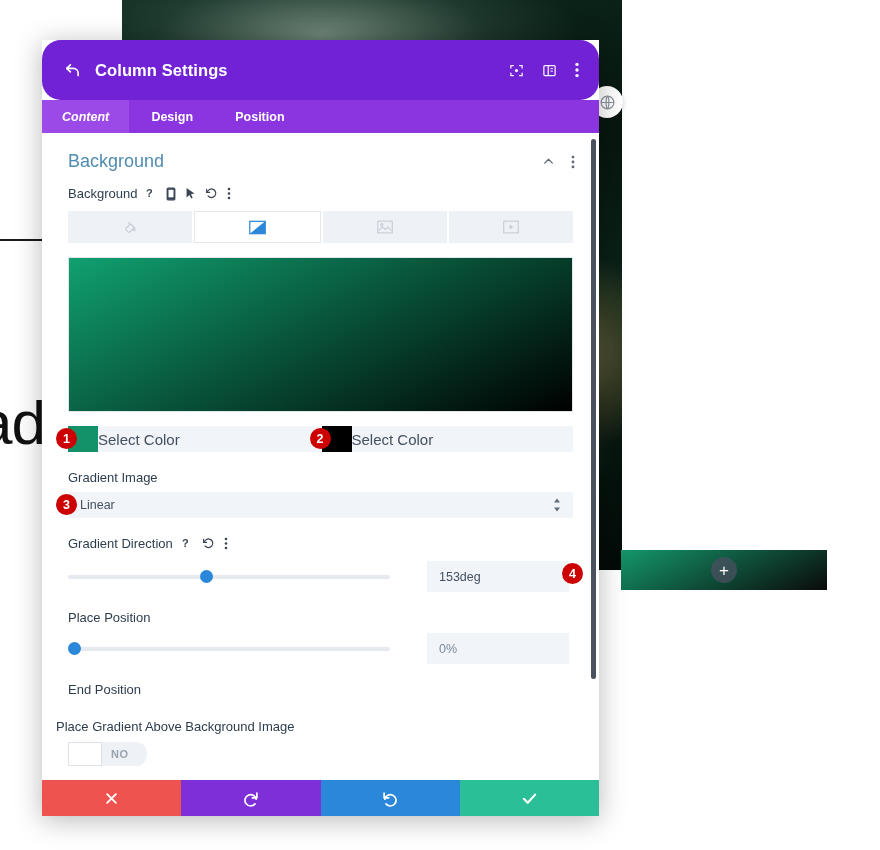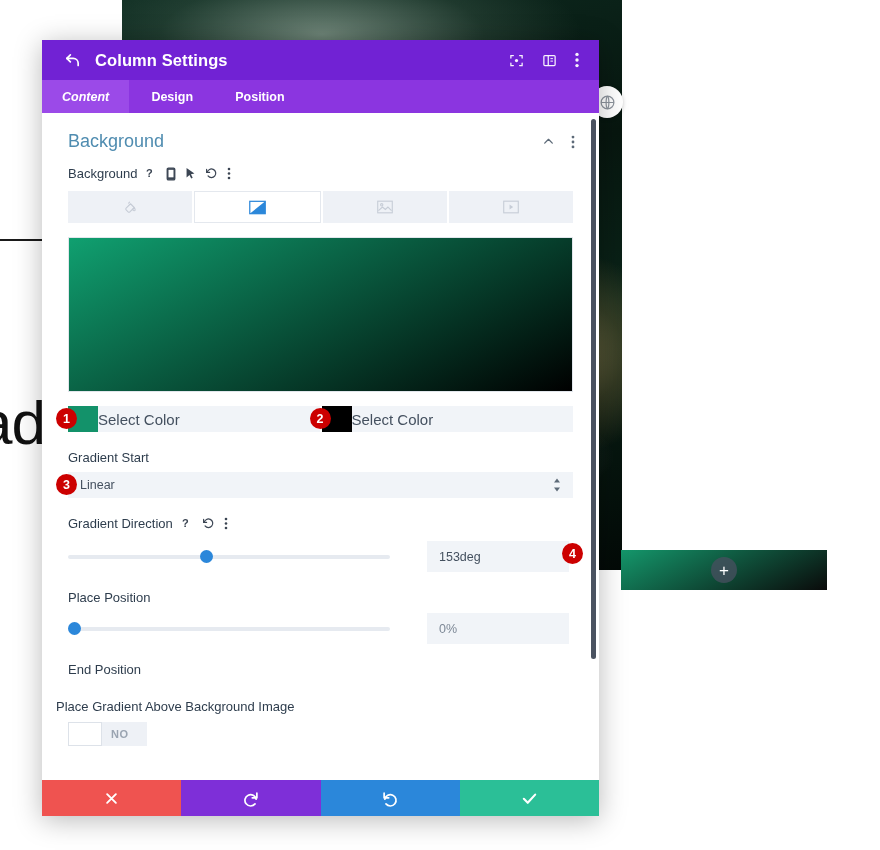--- a/index.html
+++ b/index.html
@@ -134,26 +134,27 @@
     height: 776px;
     background: #ffffff;
     box-shadow: 0 4px 26px rgba(0,0,0,0.28);
     display: flex;
     flex-direction: column;
     z-index: 10;
     overflow: hidden;
   }
 
   .modal-titlebar {
-    height: 40px;
+    height: 60px;
     background: #7122d4;
     display: flex;
     align-items: center;
     padding: 0 14px 0 22px;
     flex: none;
+    border-radius: 19px;
   }
   .back-arrow {
     color: #ffffff;
     display: flex;
     align-items: center;
     margin-right: 14px;
   }
   .modal-title {
     color: #ffffff;
     font-size: 16.5px;
@@ -355,20 +356,21 @@
     color: #2e3d4d;
     margin: 22px 26px 8px 14px;
   }
   .toggle-wrap {
     margin: 0 26px;
     display: inline-flex;
     align-items: center;
     background: #eef1f6;
     height: 24px;
     padding: 0 10px 0 0;
+    border-radius: 11px;
   }
   .toggle-knob {
     width: 34px;
     height: 24px;
     background: #ffffff;
     border: 1px solid #dde2e9;
   }
   .toggle-text {
     font-size: 11px;
     font-weight: bold;
@@ -556,21 +558,21 @@
         <span class="stop-label">Select Color</span>
       </div>
       <div class="color-stop">
         <span class="badge" style="left:-12px;top:2px;">2</span>
         <span class="swatch" style="background:#000000;"></span>
         <span class="stop-label">Select Color</span>
       </div>
     </div>
 
     
-    <div class="sub-label">Gradient Start</div>
+    <div class="sub-label">Gradient Image</div>
     <div class="select-row">
       <span class="badge" style="left:-12px;top:2px;">3</span>
       <span class="select-value">Linear</span>
       <span class="select-arrows">
         <svg width="8" height="14" viewBox="0 0 8 14" fill="#5d6a78">
           <path d="M4 0.5L7 4.6H1z"></path>
             <path d="M4 13.5L1 9.4h6z"></path>
         </svg>
       </span>
     </div>

